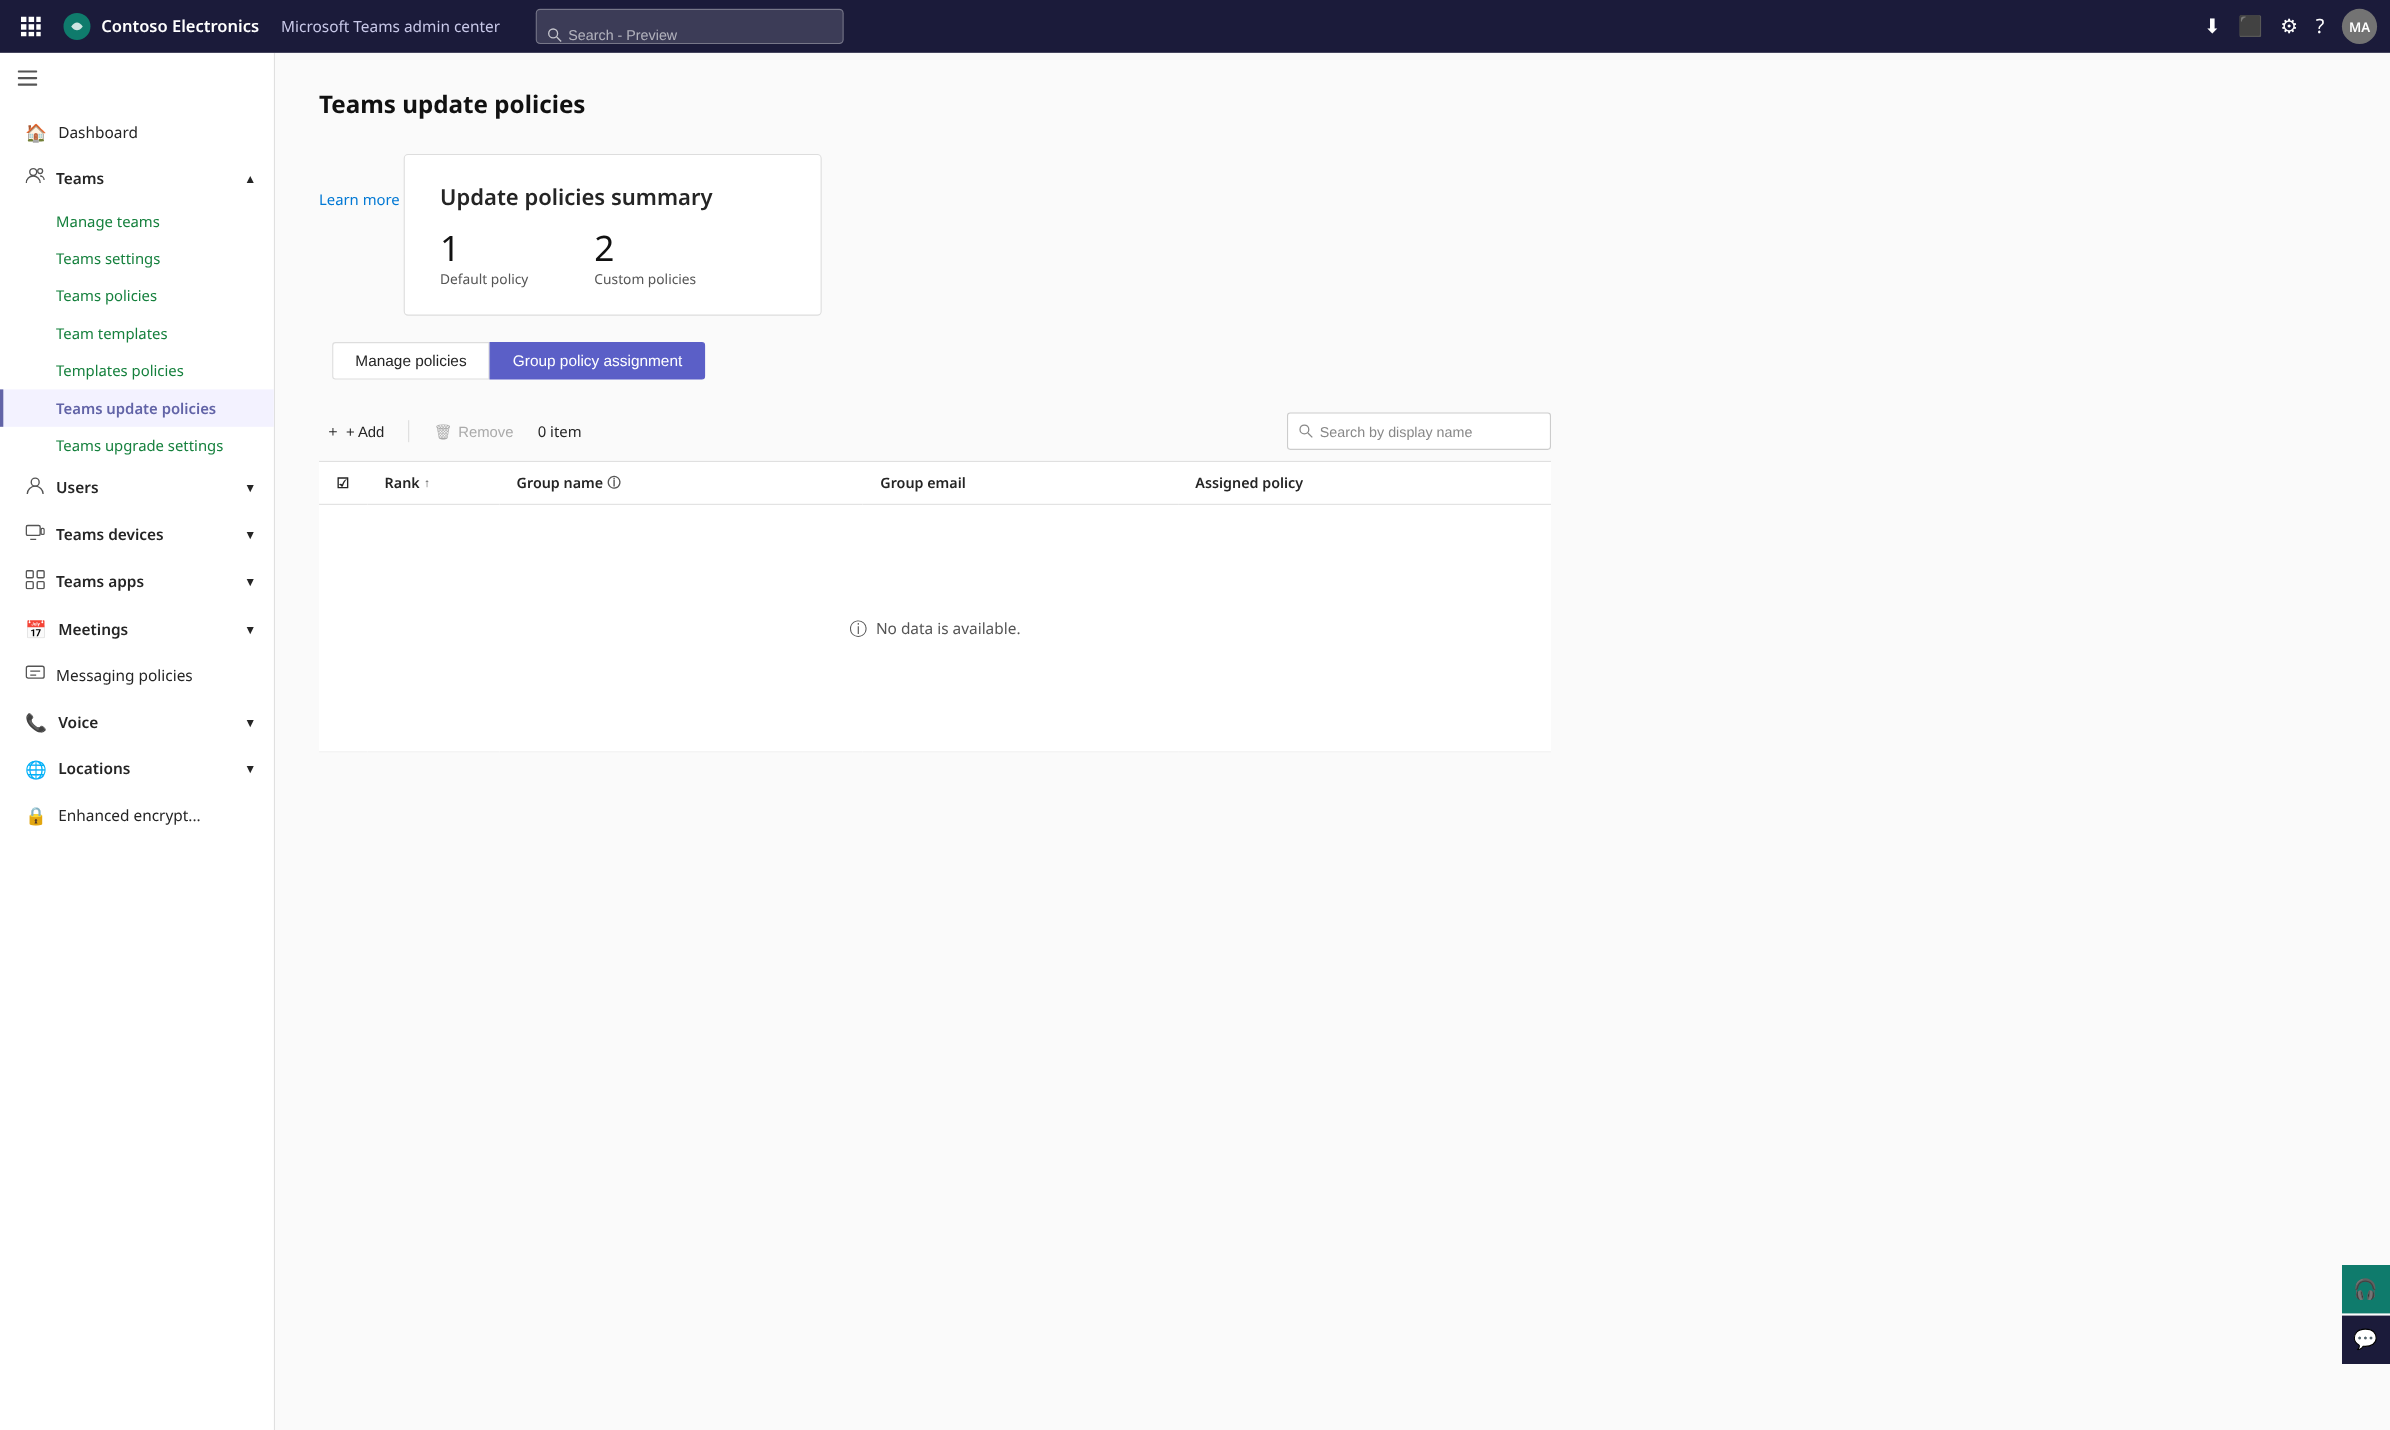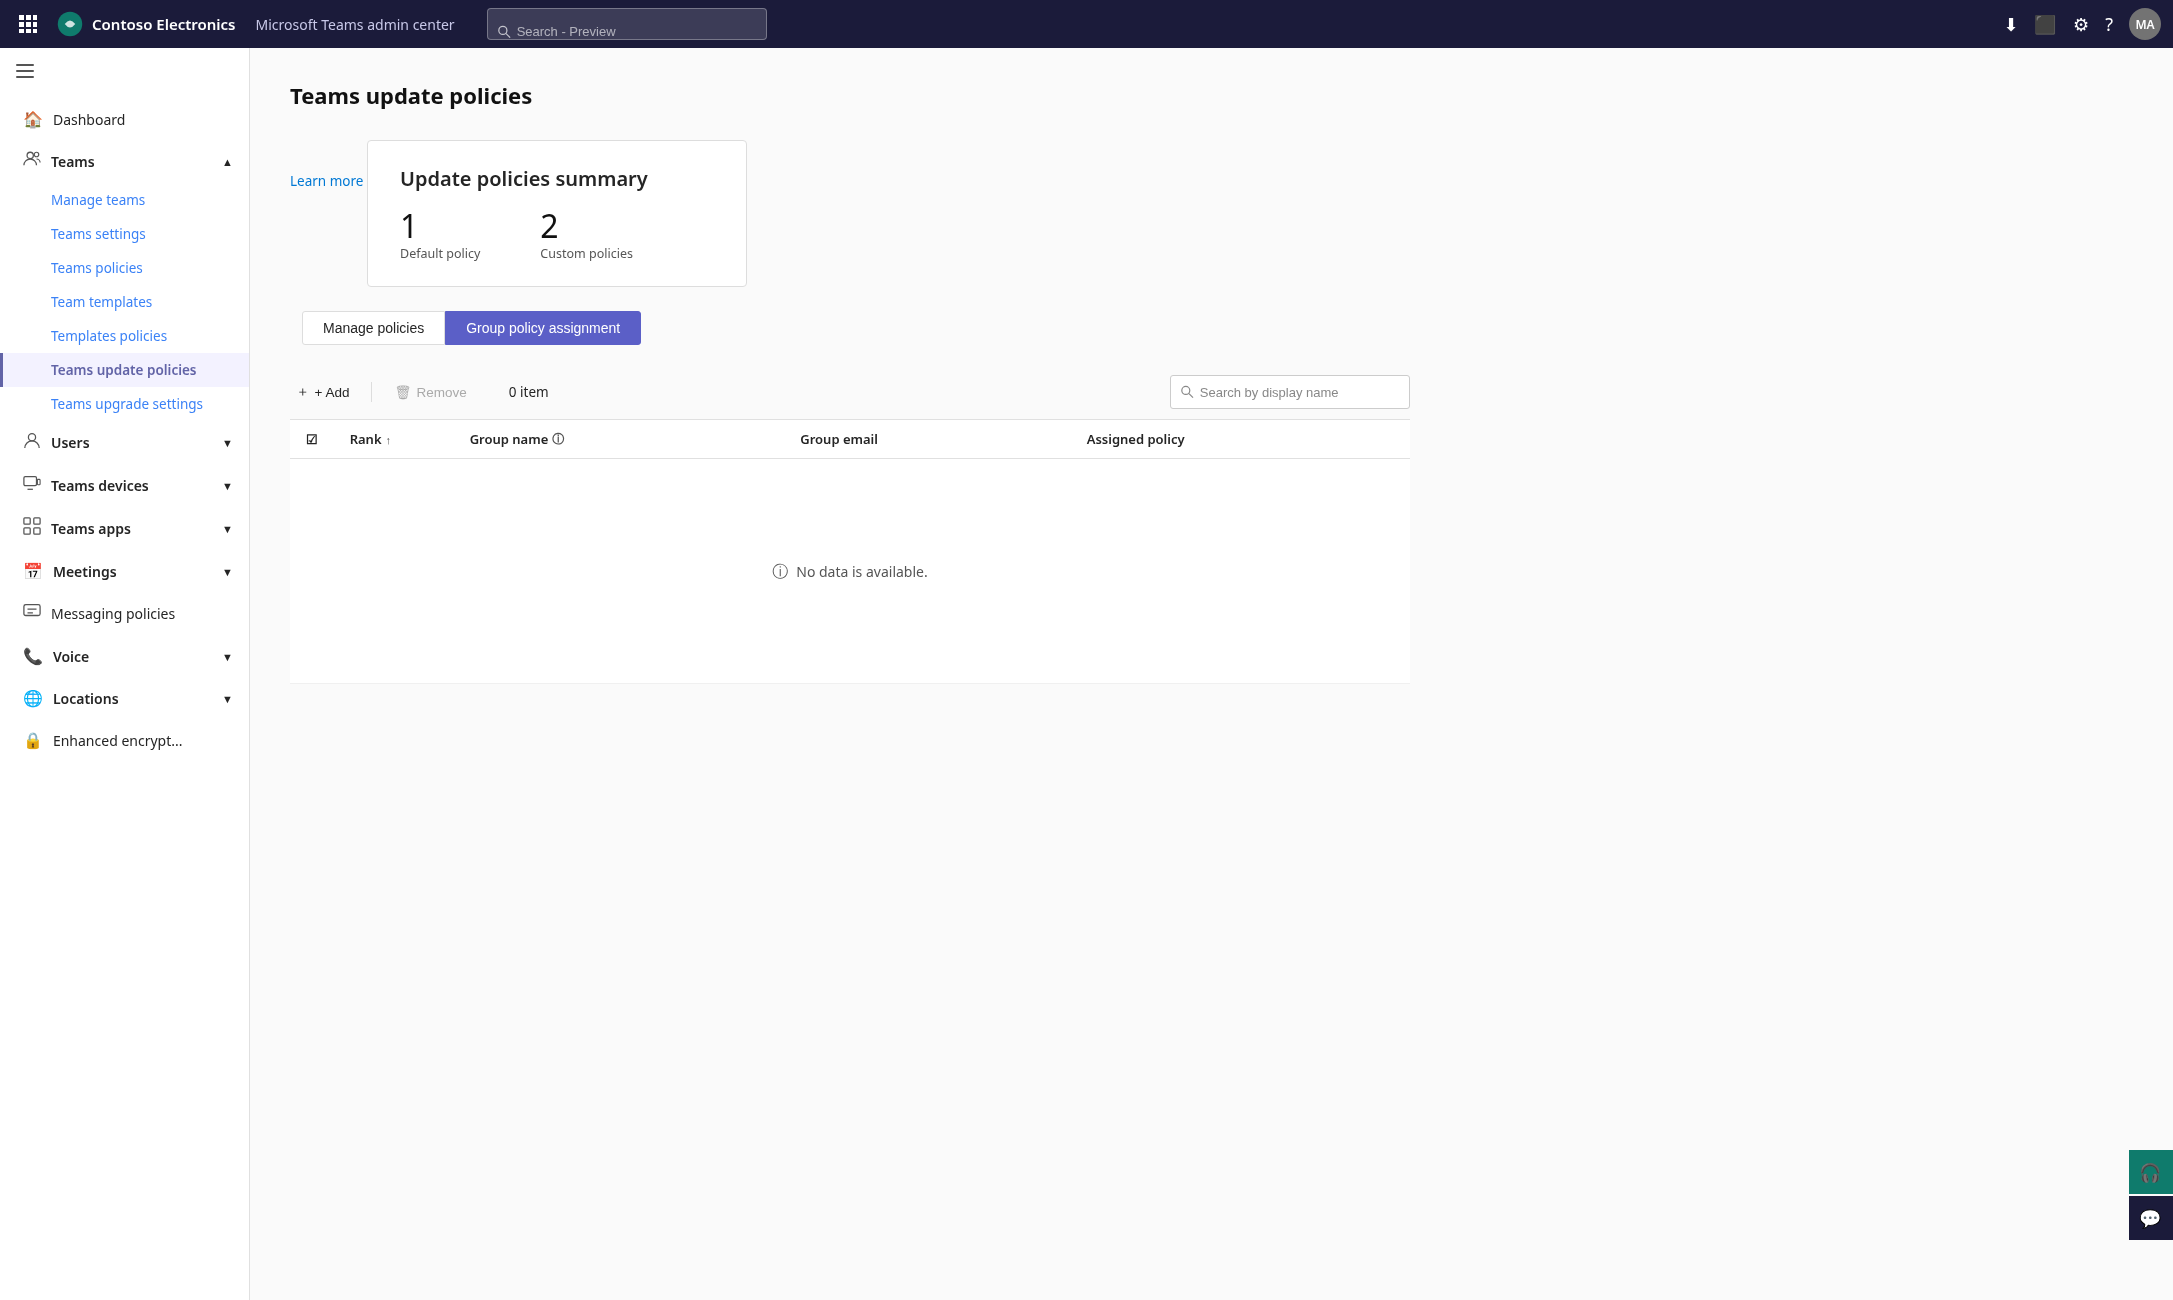--- a/index.html
+++ b/index.html
@@ -40,21 +40,21 @@
     .sidebar-item {
       display: flex; align-items: center; gap: 10px; padding: 10px 16px 10px 20px;
       cursor: pointer; color: #252525; font-size: 14px; position: relative;
       border-left: 3px solid transparent;
     }
     .sidebar-item.section-header { font-weight: 600; color: #252525; }
     .sidebar-item .item-icon { font-size: 16px; flex-shrink: 0; }
     .sidebar-item .chevron { margin-left: auto; font-size: 11px; }
     .sidebar-subitems { padding-left: 0; }
     .sidebar-subitem {
-      padding: 8px 16px 8px 48px; cursor: pointer; color: #3b82f6; font-size: 13.5px;
+      padding: 8px 16px 8px 48px; cursor: pointer; color: #15803d; font-size: 13.5px;
       border-left: 3px solid transparent;
     }
     .sidebar-subitem.active { border-left-color: #6264a7; color: #6264a7; font-weight: 600; background: #f3f2ff; }
 
     
     .main { flex: 1; overflow-y: auto; background: #fafafa; }
     .main-content { padding: 32px 40px; max-width: 1200px; }
 
     .page-title { font-size: 22px; font-weight: 700; color: #111; margin-bottom: 10px; }
     .page-desc { font-size: 13.5px; color: #444; line-height: 1.6; max-width: 780px; margin-bottom: 6px; }
@@ -85,21 +85,21 @@
     
     .table-toolbar {
       display: flex; align-items: center; gap: 16px; padding: 10px 0;
       border-bottom: 1px solid #e0e0e0; margin-bottom: 0;
     }
     .toolbar-btn {
       display: flex; align-items: center; gap: 5px; background: none;
       border: none; cursor: pointer; font-size: 13.5px; color: #252525; padding: 4px 6px;
     }
     .toolbar-btn.disabled { color: #aaa; cursor: default; }
-    .item-count { font-size: 13.5px; color: #252525; margin-left: 20px; }
+    .item-count { font-size: 13.5px; color: #252525; margin-left: 0; }
     .search-box {
       margin-left: auto; display: flex; align-items: center; border: 1px solid #ccc;
       border-radius: 3px; padding: 5px 10px; gap: 6px; background: #fff; height: 34px;
       min-width: 240px;
     }
     .search-box input { border: none; outline: none; font-size: 13px; color: #252525; width: 100%; }
     .search-box input::placeholder { color: #888; }
 
     
     .data-table { width: 100%; border-collapse: collapse; background: #fff; }

